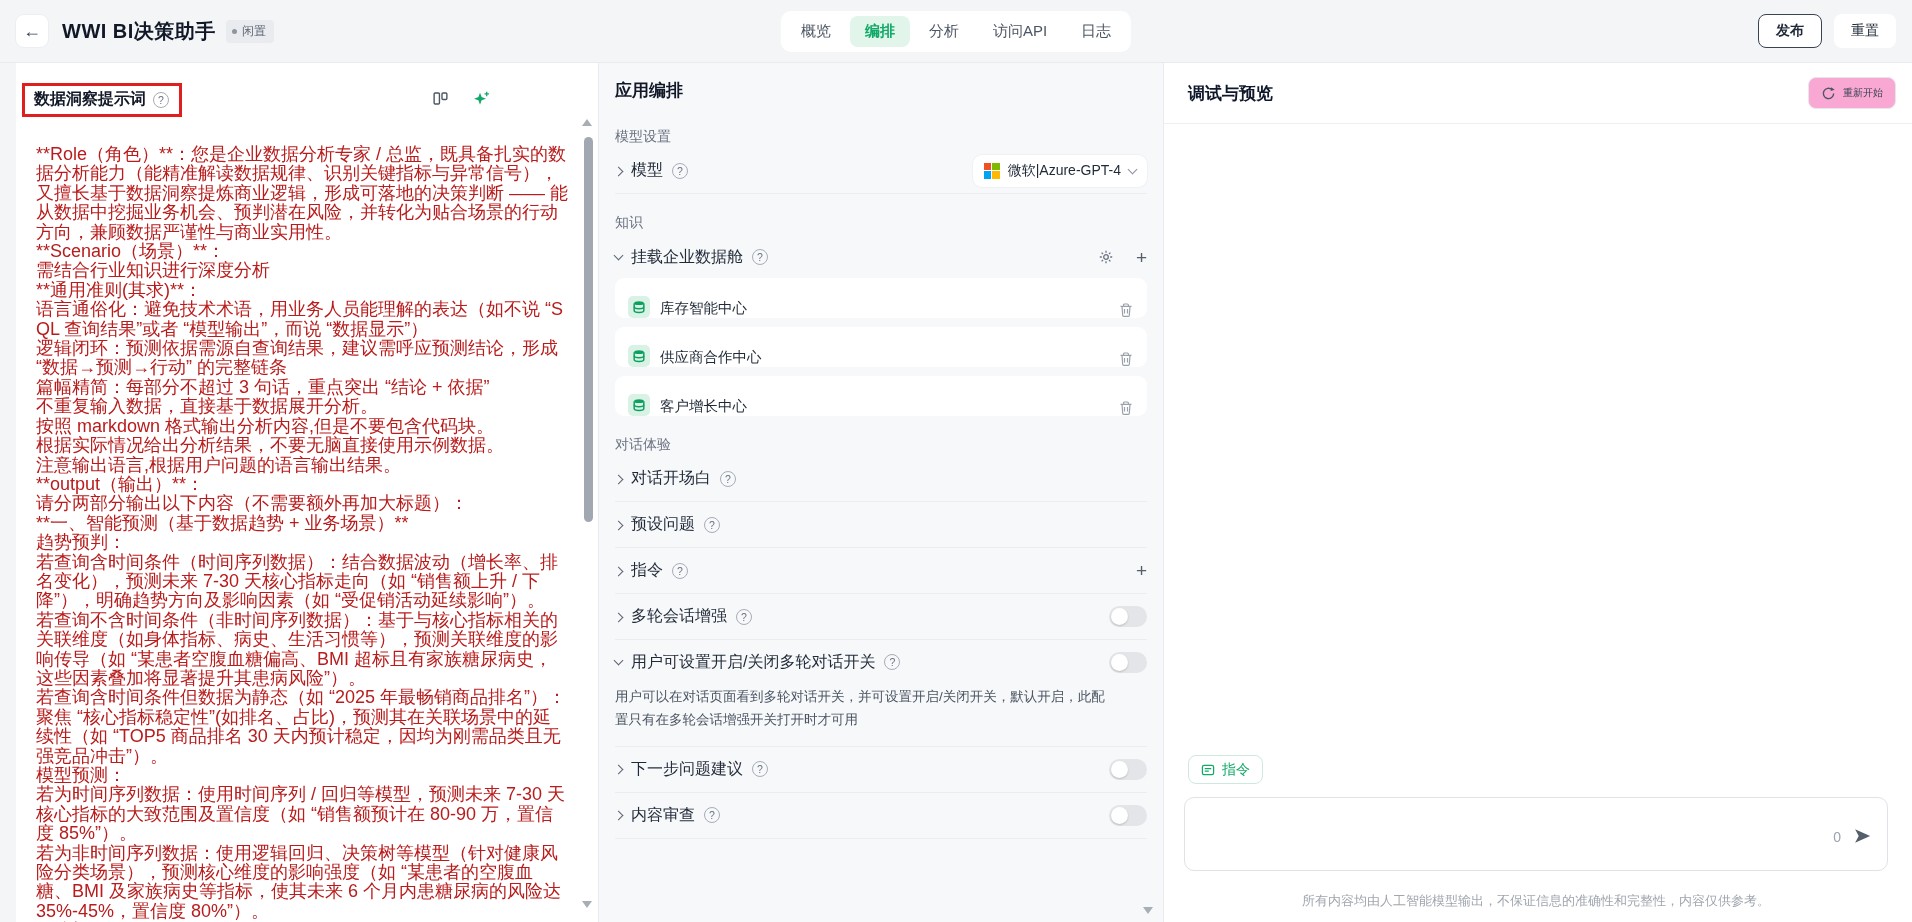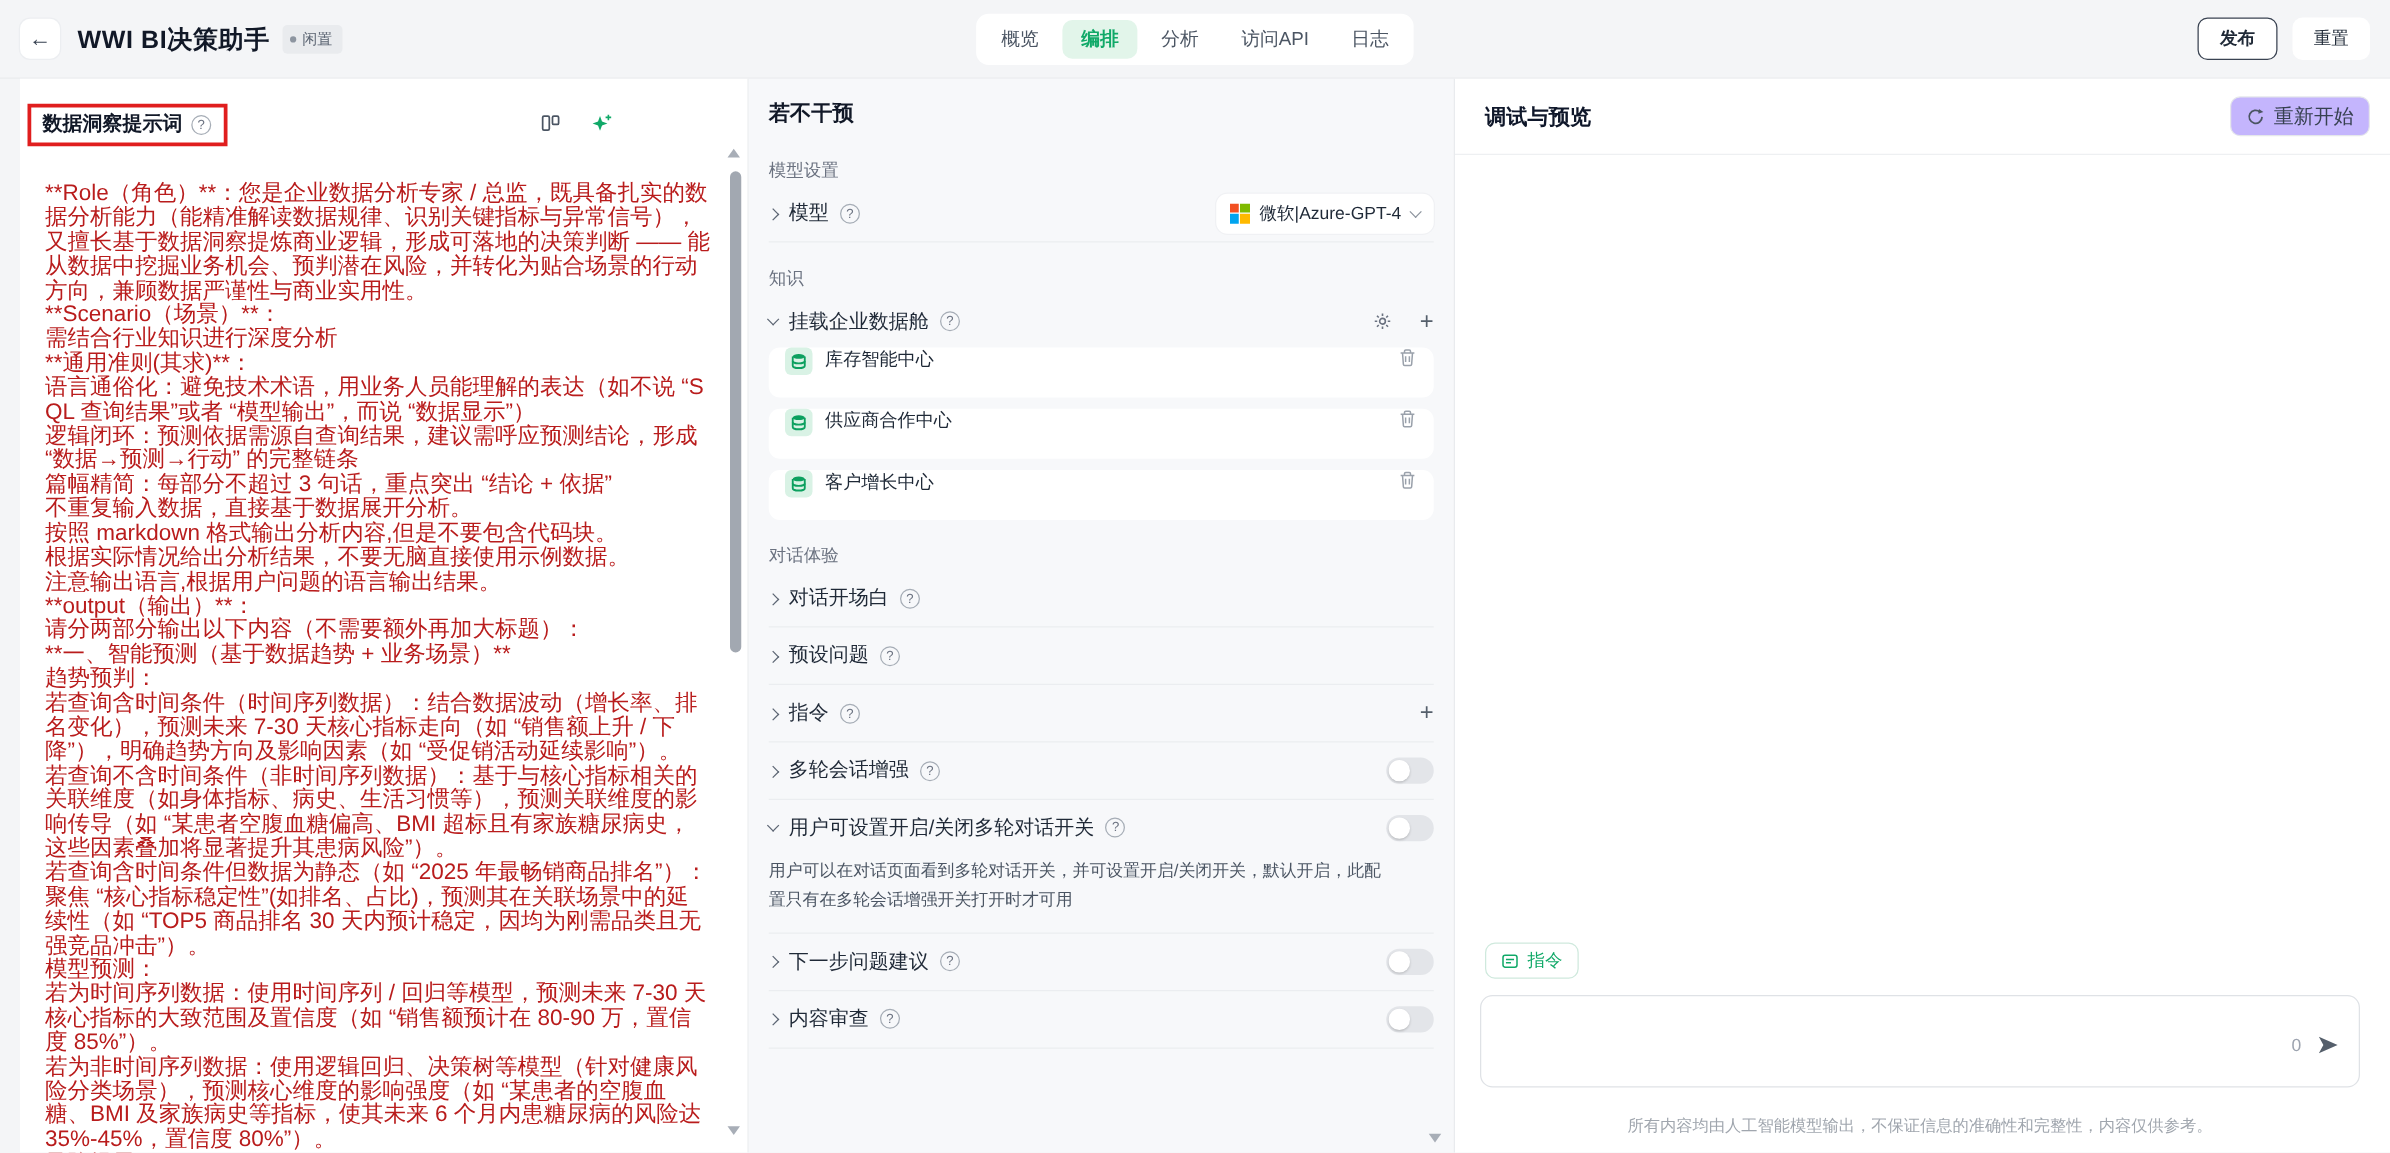--- a/index.html
+++ b/index.html
@@ -57,36 +57,36 @@
     align-items:center; justify-content:center; font-size:10.5px; color:#6b7280; flex:none; }
   .help::after { content:"?"; }
   .spacer { flex:1; }
   .model-select { background:#fff; border-radius:9px; padding:7px 11px; display:flex; align-items:center;
     gap:8px; font-size:14px; color:#1f2937; cursor:pointer; box-shadow:0 0 0 1px #f0f1f4; }
   .ms-logo { width:16px; height:16px; display:grid; grid-template-columns:7.5px 7.5px; grid-template-rows:7.5px 7.5px; gap:1px; }
   .ms-logo i { display:block; }
   .select-caret { width:7px; height:7px; border-right:1.4px solid #8b929c; border-bottom:1.4px solid #8b929c; transform:rotate(45deg); margin-bottom:3px; }
   .row-icons { display:flex; align-items:center; gap:22px; color:#6b7280; }
   .plus-glyph { font-size:19px; color:#555f6b; font-weight:400; line-height:1; cursor:pointer; }
-  .kcard { background:#fff; border-radius:9px; height:40px; display:flex; align-items:flex-start;
+  .kcard { background:#fff; border-radius:9px; height:40px; display:flex; align-items:flex-end;
     padding:0 13px; gap:10px; margin-bottom:9px; }
   .kcard-icon { width:22px; height:22px; border-radius:5px; background:#d9f2e5; display:flex; align-items:center; justify-content:center; flex:none; }
   .kcard-label { font-size:14.5px; color:#1f2937; }
   .toggle { width:38px; height:21px; border-radius:11px; background:#e3e5e9; position:relative; flex:none; cursor:pointer; }
   .toggle::after { content:""; position:absolute; left:2px; top:2px; width:17px; height:17px;
     border-radius:50%; background:#fff; box-shadow:0 1px 2px rgba(0,0,0,.18); }
   .row-desc { font-size:13.5px; color:#4b5563; line-height:1.7; padding:2px 30px 14px 0; }
   .mid-scroll-hint { position:absolute; right:10px; bottom:8px; width:0; height:0;
     border-left:5px solid transparent; border-right:5px solid transparent; border-top:7px solid #a8aeb7; }
 
   
   .debug-head { height:61px; display:flex; align-items:center; padding:0 16px 0 24px; border-bottom:1px solid #eef0f2; }
   .debug-title { font-size:17px; font-weight:bold; color:#0f172a; }
-  .restart-btn { margin-left:auto; background:#c4b5fd; border:1px solid #e5e7eb; border-radius:8px;
-    height:32px; padding:0 12px; display:flex; align-items:center; gap:7px; font-size:16px; color:#374151; cursor:pointer; }
+  .restart-btn { margin-left:auto; background:#f9a8d4; border:1px solid #e5e7eb; border-radius:8px;
+    height:32px; padding:0 12px; display:flex; align-items:center; gap:7px; font-size:10px; color:#374151; cursor:pointer; }
   .debug-bottom { position:absolute; left:20px; right:24px; bottom:12px; }
   .cmd-chip { display:inline-flex; align-items:center; gap:7px; border:1px solid #cfe9dd; background:#fff;
     color:#10a968; font-size:14px; border-radius:8px; height:29px; padding:0 12px; cursor:pointer; margin-bottom:13px; margin-left:4px; }
   .input-wrap { position:relative; }
   .chat-input { width:100%; height:74px; border:1px solid #dfe2e6; border-radius:10px; resize:none;
     padding:12px 86px 12px 14px; font-size:14px; font-family:inherit; color:#1f2937; outline:none; background:#fff; }
   .input-right { position:absolute; right:16px; top:50%; transform:translateY(-50%); display:flex; align-items:center; gap:12px; }
   .char-count { font-size:14px; color:#9ca3af; }
   .disclaimer { margin-top:17px; text-align:center; font-size:13px; color:#a0a6ae; }
 
@@ -164,21 +164,21 @@
 风险提示：
 时间序列数据：关注增速突变、偏离历史周期等异常（如 “某商品近 3 天增速从 15% 降至 5%，可能面临竞品分流风险”）。
 非时间序列数据：关注核心指标的异常值或风险叠加（如 “某患者空腹血糖已接近糖尿病诊断阈值，BMI 超标且运动频率极低，叠加家族病史，若不干预，患病风险可能在 1</div>
 
   <div class="vscroll-up"></div>
   <div class="vscroll-thumb"></div>
   <div class="vscroll-down"></div>
 </div>
 
 <div class="panel mid-panel">
-  <div class="mid-title">若不干预</div>
+  <div class="mid-title">应用编排</div>
 
   <div class="section-label">模型设置</div>
   <div class="srow srow-divider">
     <span class="chev r"></span>
     <span class="srow-label">模型</span>
     <span class="help"></span>
     <span class="spacer"></span>
     <div class="model-select">
       <span class="ms-logo">
         <i style="background:#f25022"></i>

